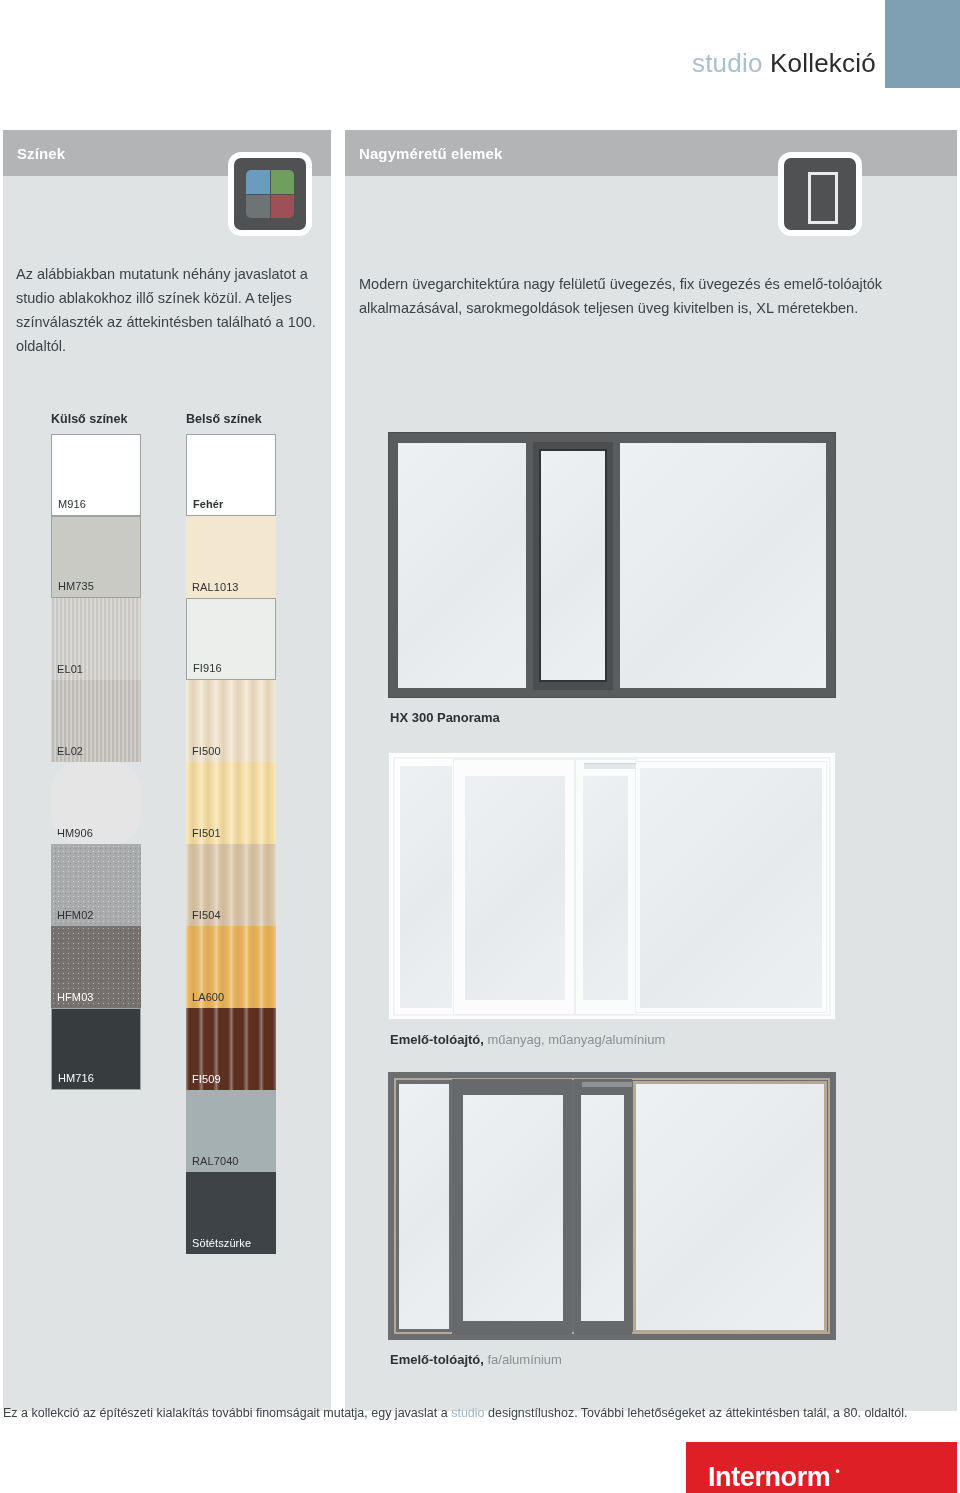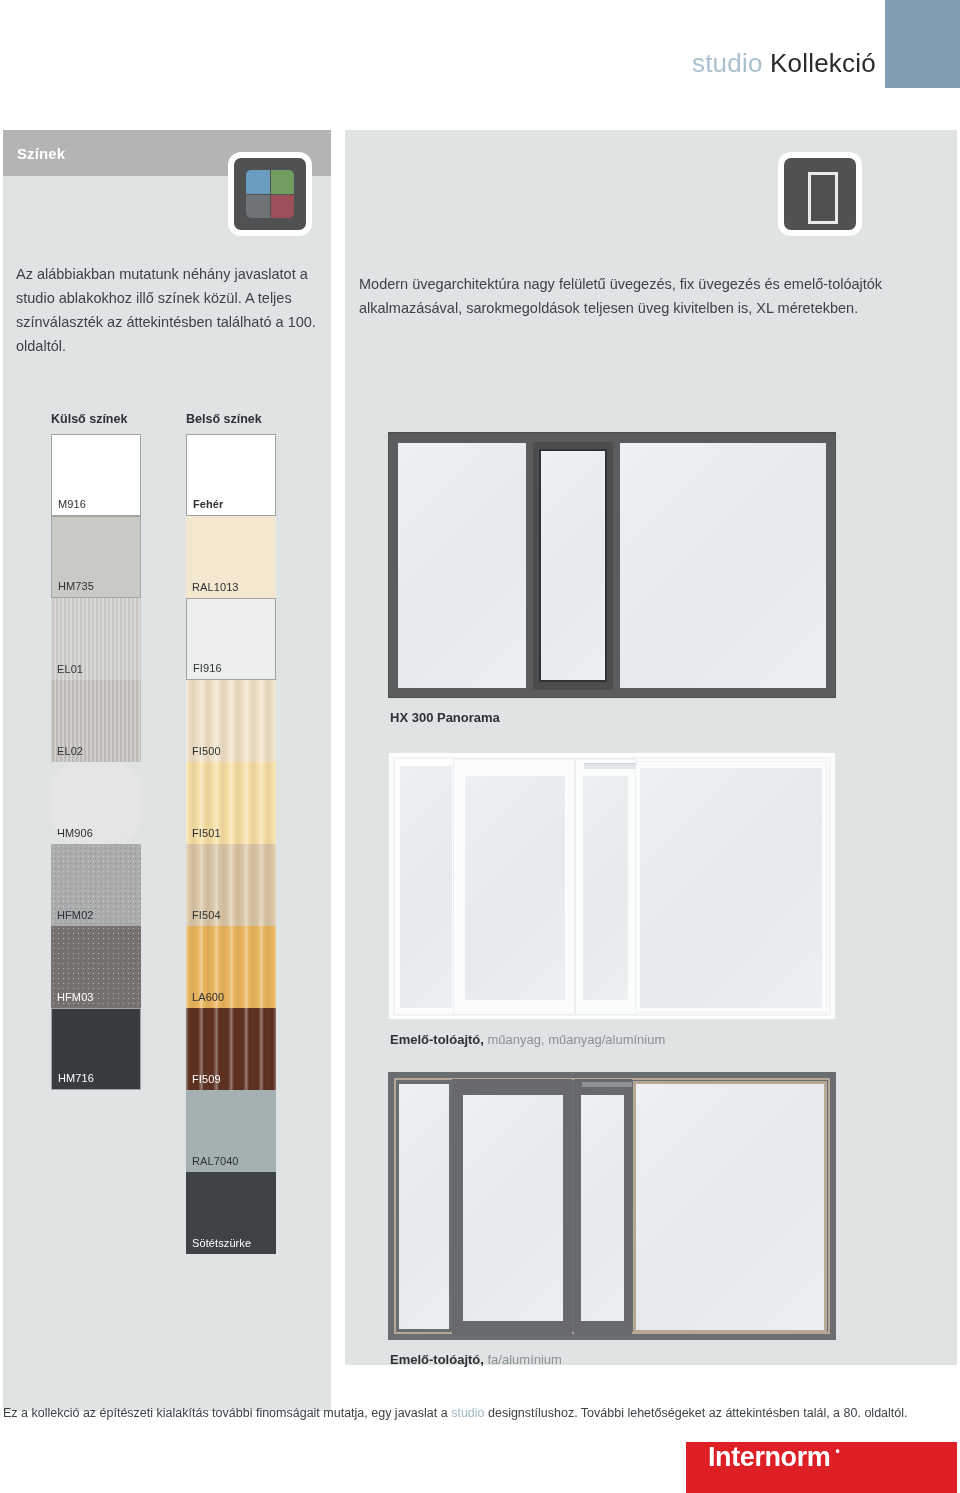--- a/index.html
+++ b/index.html
@@ -130,21 +130,21 @@
 
   .cap1 { left:390px; top:710px; }
   .cap2 { left:390px; top:1032px; }
   .cap3 { left:390px; top:1352px; }
 
   
   .footnote { position:absolute; left:3px; top:1406px; width:954px; font-size:12.5px; color:#3c4246; white-space:nowrap; }
   .footnote .accent { color:#9fb8c7; }
 
   .logo { position:absolute; left:686px; top:1442px; width:271px; height:51px; background:#de1f26;
-          display:flex; align-items:flex-start; }
+          display:flex; align-items:flex-end; }
   .logo .word { color:#ffffff; font-size:27px; font-weight:bold; letter-spacing:-0.4px; padding-left:22px; position:relative; }
   .logo .word .reg { position:absolute; right:-9px; top:2px; font-size:12px; }
 </style>
 </head>
 <body>
 
 <div class="page">
 
   <div class="brandbar">
     <div class="brand-swatch"></div>
@@ -155,20 +155,23 @@
   </div>
 
   <div class="col col-left">
     <div class="col-header">
       <div class="htitle">Színek</div>
     </div>
     <div class="col-body"></div>
   </div>
 
   <div class="col col-right">
+    <div class="col-header">
+      <div class="htitle">Nagyméretű elemek</div>
+    </div>
     <div class="col-body"></div>
   </div>
 
   <div class="hicon hicon-colors">
     <div class="grid">
       <i></i>
       <i></i>
       <i></i>
       <i></i>
     </div>

